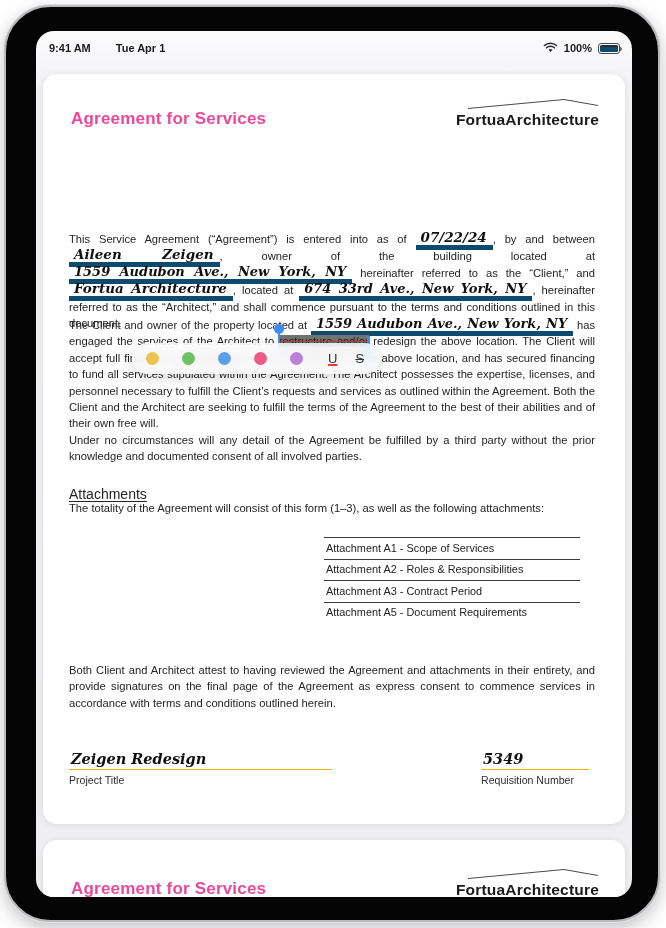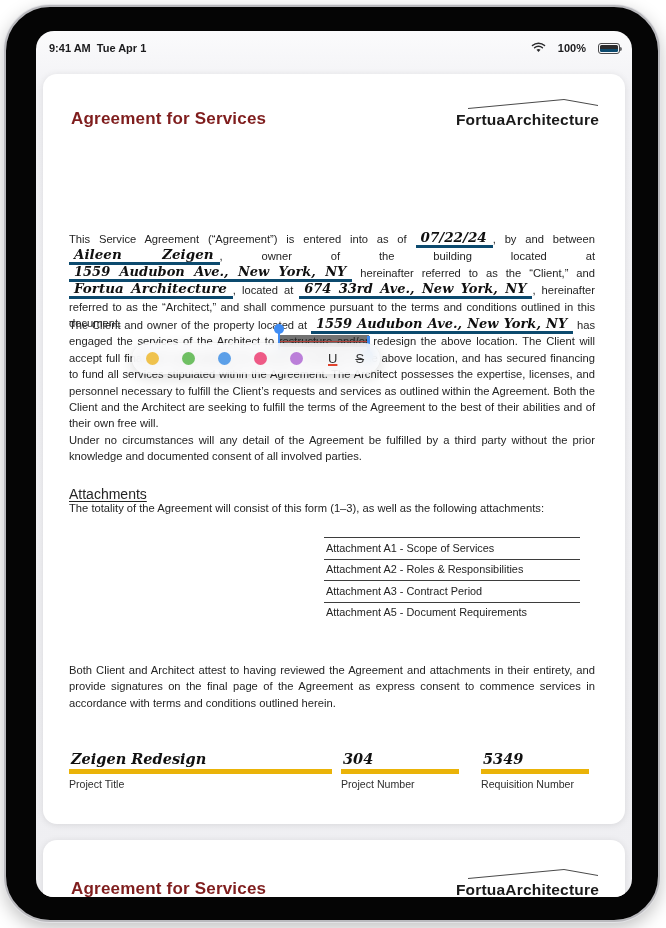--- a/index.html
+++ b/index.html
@@ -7,48 +7,48 @@
 
   
   .device{position:absolute;left:4px;top:5px;width:656px;height:917px;background:#050505;
     border-radius:46px;border:2px solid #b9b9bd;box-shadow:0 0 0 1px #e3e3e6,0 6px 18px rgba(0,0,0,.25);box-sizing:border-box;}
   .screen{position:absolute;left:30px;top:24px;width:596px;height:866px;border-radius:18px;overflow:hidden;
     background:linear-gradient(#fbfbfc, #f2f2f5 60px, #efeff2);}
 
   
   .status-bar{position:absolute;left:0;top:0;width:100%;height:28px;display:flex;align-items:center;
     justify-content:space-between;padding:6px 12px 0 13px;box-sizing:border-box;color:#1b1b1d;font-size:11px;font-weight:700;}
-  .sb-left{display:flex;gap:6px;}
-  .sb-right{display:flex;align-items:center;gap:12px;}
+  .sb-left{display:flex;gap:25px;}
+  .sb-right{display:flex;align-items:center;gap:6px;}
   .battery{width:22px;height:11px;border:1px solid #4a4a4c;border-radius:3px;position:relative;box-sizing:border-box;}
   .battery .fill{position:absolute;left:1px;top:1px;bottom:1px;right:1px;background:#2b2b2d;border-radius:1.5px;}
   .battery .nub{position:absolute;right:-3px;top:3px;width:2px;height:4px;background:#6a6a6c;border-radius:0 2px 2px 0;}
 
   
   .page{position:absolute;left:7px;width:582px;background:#fff;border-radius:14px;
     box-shadow:0 1px 7px rgba(0,0,0,.10);}
   .page1{top:43px;height:750px;}
   .page2{top:809px;height:120px;border-radius:14px;}
 
   .doc-header{position:absolute;left:28px;right:26px;top:24px;display:flex;justify-content:space-between;align-items:flex-end;}
-  .doc-title{font-size:17px;font-weight:700;letter-spacing:.2px;color:#7f1d1d;margin-top:9px;}
+  .doc-title{font-size:17px;font-weight:700;letter-spacing:.2px;color:#ec4899;margin-top:9px;}
   .brand{display:flex;flex-direction:column;align-items:flex-end;}
   .brand svg{display:block;margin-bottom:1px;}
   .brand-name{font-size:15.5px;font-weight:600;letter-spacing:.2px;color:#1a1a1a;}
 
   .para{position:absolute;left:26px;right:30px;margin:0;font-size:11.2px;line-height:16.4px;
     color:#242424;text-align:justify;}
   .p1{top:156px;}
   .p2{top:243px;}
   .p3{top:358px;}
   .p4{top:588px;}
 
   
   .fill{font-family:"DejaVu Serif",serif;font-style:italic;font-weight:700;font-size:13.5px;
-    color:#101010;border-bottom:3px solid #0c4a6e;padding:0 6px 0 5px;white-space:nowrap;position:relative;top:-1px;}
+    color:#101010;border-bottom:5px solid #0c4a6e;padding:0 6px 0 5px;white-space:nowrap;position:relative;top:-1px;}
   .fill.small{font-size:13px;}
 
   
   .selected{position:relative;background:#737373;text-decoration:line-through;
     text-decoration-color:#b5443c;text-decoration-thickness:1.4px;}
   .handle{position:absolute;width:2.2px;background:#3f8cf3;z-index:4;}
   .handle-start{left:-1px;top:-2px;height:17px;}
   .handle-start::before{content:"";position:absolute;left:-4px;top:-9px;width:10px;height:10px;border-radius:50%;background:#3f8cf3;}
   .handle-end{right:-1px;top:1px;height:16px;}
   .handle-end::after{content:"";position:absolute;left:-4px;top:15px;width:10px;height:10px;border-radius:50%;background:#6cb0f5;}
@@ -69,21 +69,21 @@
   .attach-table{position:absolute;left:281px;top:463px;width:256px;}
   .attach-row{border-top:1px solid #3d3d3d;font-size:10.9px;color:#242424;padding:3.5px 0 3px 2px;height:14px;}
 
   
   .signatures{position:absolute;left:0;top:676px;width:100%;height:50px;}
   .sig{position:absolute;top:0;}
   .sig-1{left:26px;width:263px;}
   .sig-2{left:298px;width:118px;}
   .sig-3{left:438px;width:108px;}
   .sig-value{font-family:"DejaVu Serif",serif;font-style:italic;font-weight:700;font-size:14.5px;color:#101010;
-    border-bottom:5px solid #eab308;padding:0 2px 2px 2px;display:block;height:17px;}
+    border-bottom:1px solid #eab308;padding:0 2px 2px 2px;display:block;height:17px;}
   .sig-label{font-size:10.6px;color:#2e2e2e;margin-top:4px;display:block;}
 </style>
 </head>
 <body>
 
 <div class="device">
   <div class="screen">
 
     <div class="status-bar">
       <div class="sb-left">
@@ -134,24 +134,20 @@
         <div class="attach-row">Attachment A5 - Document Requirements</div>
       </div>
 
       <p class="para p4">Both Client and Architect attest to having reviewed the Agreement and attachments in their entirety, and provide signatures on the final page of the Agreement as express consent to commence services in accordance with terms and conditions outlined herein.</p>
 
       <div class="signatures">
         <div class="sig sig-1">
           <span class="sig-value">Zeigen Redesign</span>
           <span class="sig-label">Project Title</span>
         </div>
-        <div class="sig sig-2">
-          <span class="sig-value">304</span>
-          <span class="sig-label">Project Number</span>
-        </div>
         <div class="sig sig-3">
           <span class="sig-value">5349</span>
           <span class="sig-label">Requisition Number</span>
         </div>
       </div>
 
       <div class="markup-toolbar">
         <span class="dot" style="background: rgb(239, 194, 77);"></span>
         <span class="dot" style="background: rgb(111, 191, 99);"></span>
         <span class="dot" style="background: rgb(91, 159, 232);"></span>

